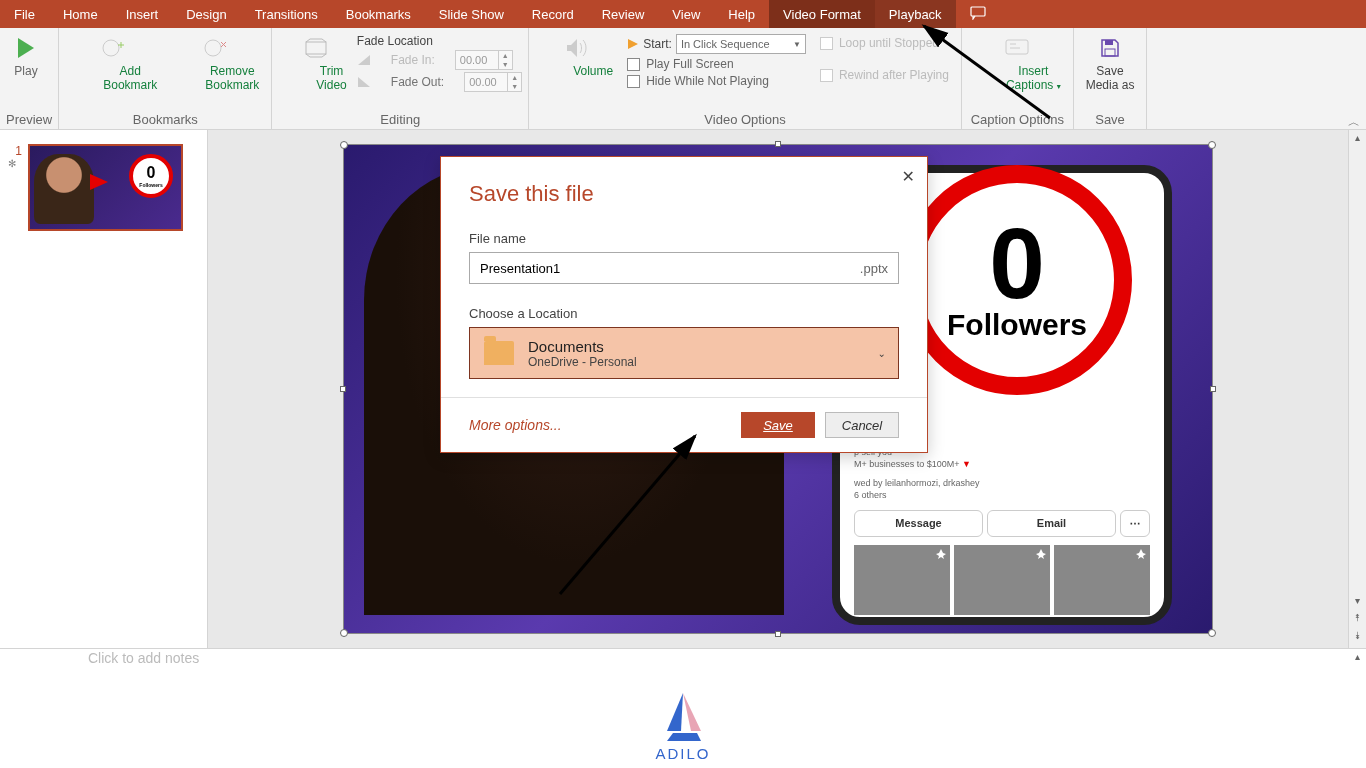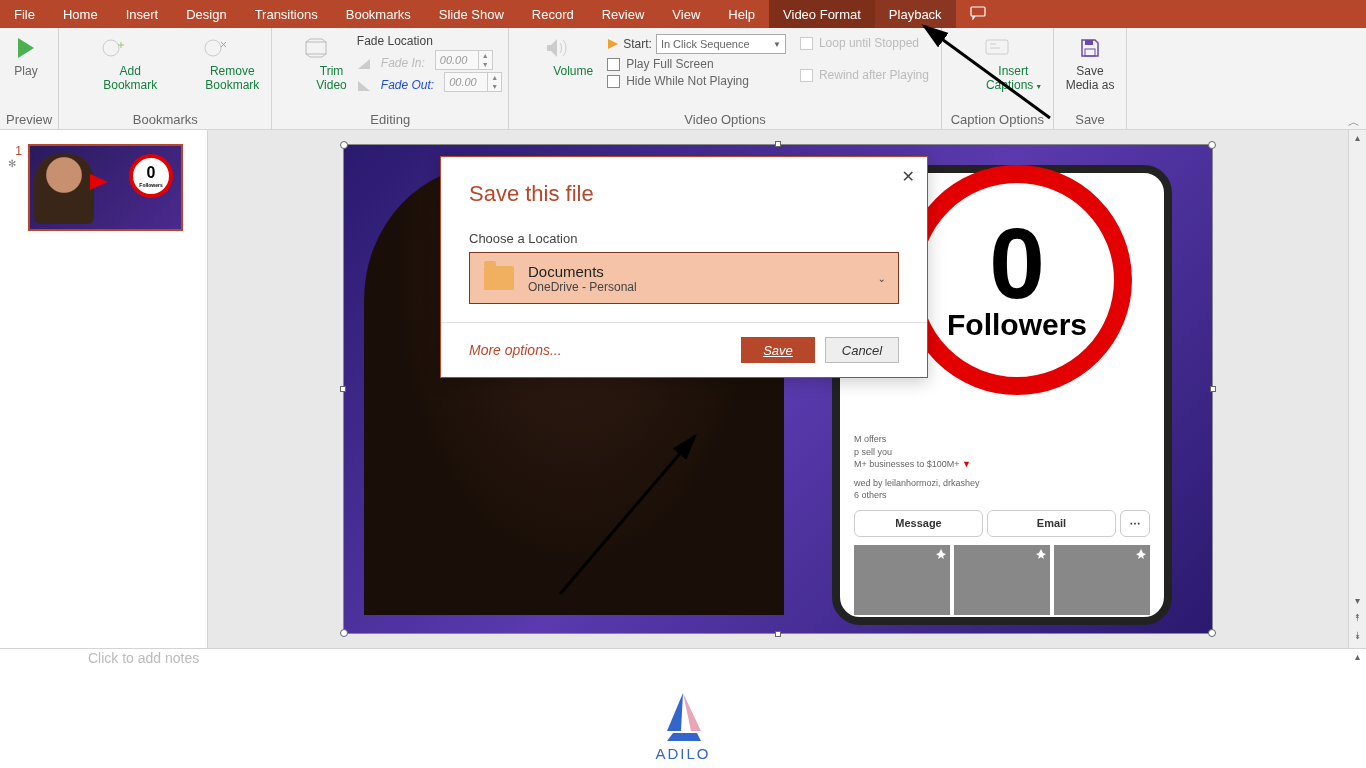--- a/index.html
+++ b/index.html
@@ -20,21 +20,21 @@
 .ribbon-group-items { display: flex; flex: 1; align-items: flex-start; gap: 4px; }
 .ribbon-group-label { text-align: center; font-size: 13px; color: #666; padding: 2px 0; }
 .ribbon-btn { display: flex; flex-direction: column; align-items: center; gap: 2px; padding: 2px 6px; cursor: pointer; }
 .ribbon-btn.disabled { color: #aaa; }
 .ribbon-btn-icon { width: 28px; height: 28px; display: flex; align-items: center; justify-content: center; }
 .ribbon-btn-label { font-size: 12px; text-align: center; line-height: 1.2; color: #666; }
 .ribbon-btn.disabled .ribbon-btn-label { color: #15803d; margin-left: 32px; }
 .ribbon-collapse { position: absolute; right: 6px; top: 86px; cursor: pointer; font-size: 12px; color: #666; }
 
 .fade-group { display: flex; flex-direction: column; gap: 2px; font-size: 12px; color: #666; padding-top: 2px; }
-.fade-row { display: flex; align-items: flex-end; gap: 10px; font-style: italic; }
+.fade-row { display: flex; align-items: center; gap: 20px; }
 .fade-num { width: 58px; height: 20px; border: 1px solid #ccc; background: #f8f8f8; display: flex; align-items: center; padding: 0 4px; font-size: 11px; color: #999; position: relative;}
 .fade-spin { position: absolute; right: 0; top: 0; bottom: 0; width: 14px; display:flex; flex-direction:column; border-left:1px solid #ccc;}
 .fade-spin div{flex:1; display:flex; align-items:center; justify-content:center; font-size:7px; color:#888;}
 
 .video-opts { display: flex; flex-direction: column; gap: 3px; font-size: 12px; color: #666; padding: 2px 4px; }
 .start-row { display: flex; align-items: center; gap: 4px; }
 .start-select { width: 130px; height: 20px; border: 1px solid #aaa; background: #fff; font-size: 11px; padding: 0 4px; display: flex; align-items: center; justify-content: space-between; }
 .chk-row { display: flex; align-items: center; gap: 6px; }
 .chk { width: 13px; height: 13px; border: 1px solid #888; background: #fff; }
 .loop-col { display:flex; flex-direction:column; gap:18px; padding:4px 6px; font-size:12px; color:#bbb;}
@@ -197,21 +197,21 @@
               <div class="fade-spin">
                 <div>▲</div>
                 <div>▼</div>
               </div>
             </div>
         </div>
         <div class="fade-row">
           <svg width="14" height="12">
               <path d="M1 1 L13 11 L1 11 Z" fill="#ccc"></path>
             </svg>
-          <span style="color:#1d4ed8">Fade Out:</span>
+          <span style="color:#737373">Fade Out:</span>
           <div class="fade-num">
               <span>00.00</span>
               <div class="fade-spin">
                 <div>▲</div>
                 <div>▼</div>
               </div>
             </div>
         </div>
       </div>
     </div>
@@ -385,20 +385,25 @@
     <path d="M30 2 L14 40 L28 40 Z" fill="#3366cc"></path>
     <path d="M20 42 L44 42 L48 50 L14 50 Z" fill="#3366cc"></path>
   </svg>
   <div class="logo-txt">ADILO</div>
 </div>
 
 <div class="dialog">
   <div class="dialog-close">✕</div>
   <div class="dialog-body">
     <div class="dialog-title">Save this file</div>
+    <div class="dlg-label">File name</div>
+    <div class="dlg-input-wrap">
+      <input class="dlg-input" value="Presentation1" style="">
+      <span class="dlg-ext">.pptx</span>
+    </div>
     <div class="dlg-label">Choose a Location</div>
     <div class="loc-box">
       <div class="loc-folder"></div>
       <div class="loc-txt">
         <div class="loc-name">Documents</div>
         <div class="loc-sub">OneDrive - Personal</div>
       </div>
       <div class="loc-chev">⌄</div>
     </div>
   </div>

